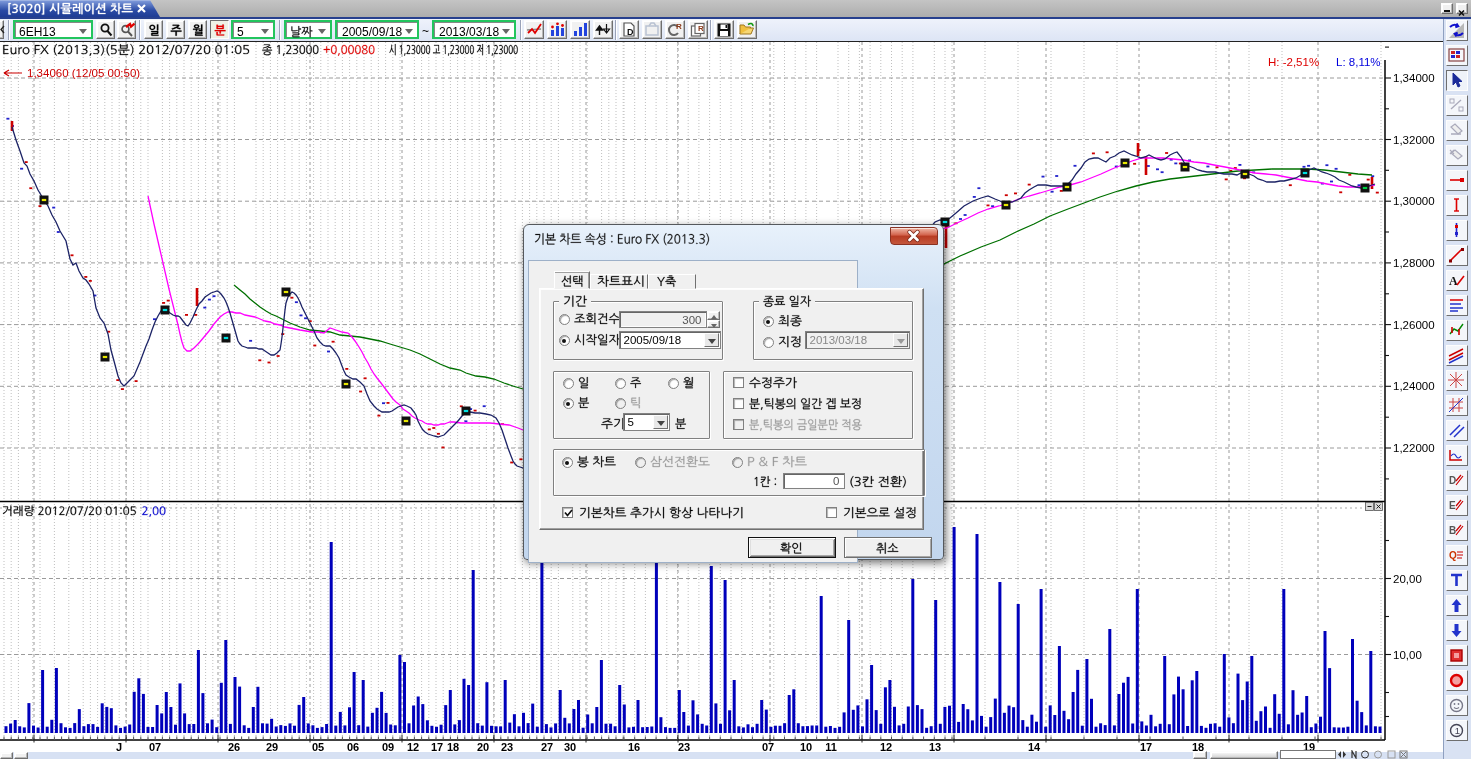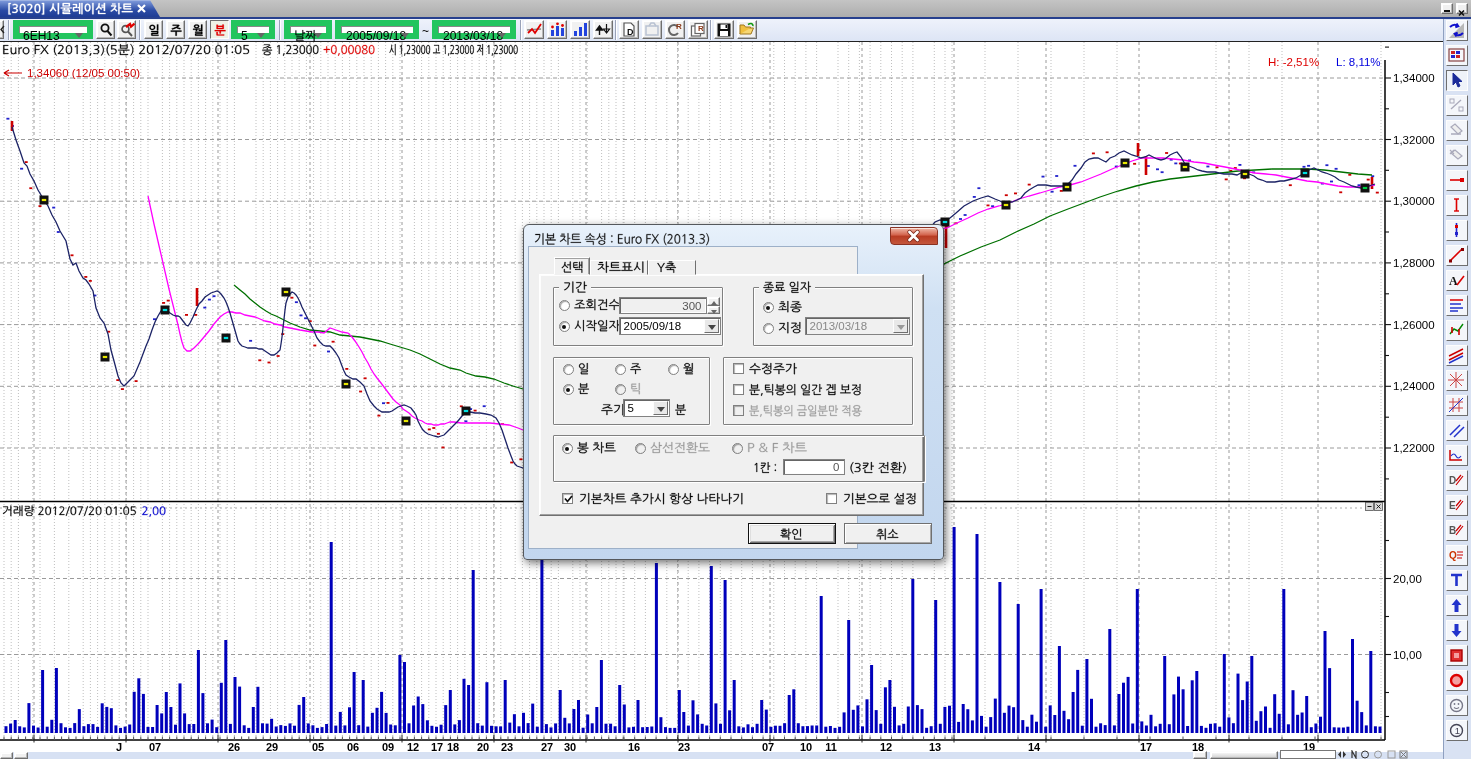--- a/index.html
+++ b/index.html
@@ -1,19 +1,19 @@
 <!DOCTYPE html>
 <html><head><meta charset="utf-8"><style>
 *{margin:0;padding:0;box-sizing:border-box}
 body{font-family:"Liberation Sans",sans-serif;background:#fff;width:1471px;height:759px;overflow:hidden}
 #app{position:relative;width:1471px;height:759px;overflow:hidden;background:#fff}
 .abs{position:absolute}
 .btn3d{position:absolute;background:#f1f1f1;border:1px solid;border-color:#fdfdfd #6f6f6f #6f6f6f #fdfdfd;box-shadow:inset -1px -1px 0 #b8b8b8,inset 1px 1px 0 #fff}
 .sep{position:absolute;width:2px;border-left:1px solid #9aa2b8;border-right:1px solid #fff}
-.combo{position:absolute;background:#fff;border:6px solid #22c55e;box-shadow:inset 1px 1px 0 #888}
+.combo{position:absolute;background:#fff;border:2px solid #22c55e;box-shadow:inset 1px 1px 0 #888}
 .carr{position:absolute;width:0;height:0;border-left:4px solid transparent;border-right:4px solid transparent;border-top:5px solid #666}
 .gb{position:absolute;border:1px solid #808080;box-shadow:inset 1px 1px 0 #fff, 1px 1px 0 #fff;border-radius:1px}
 </style></head>
 <body>
 <div id="app">
     <svg width="1471" height="759" viewBox="0 0 1471 759" style="position:absolute;left:0;top:0">
       <rect x="0" y="42" width="1443" height="717" fill="#ffffff"></rect>
       <g stroke="#bfbfbf" stroke-width="1" stroke-dasharray="1 2">
         <line x1="4.0" y1="42" x2="4.0" y2="740"></line>
         <line x1="11.2" y1="42" x2="11.2" y2="740"></line>
@@ -1237,21 +1237,21 @@
       <path d="M63,2 l5,5 m0,-5 l-5,5" stroke="#777"></path>
     </svg>
     <div class="abs" style="left:523px;top:224px;width:421px;height:336px;background:linear-gradient(#e8f1fb,#cfe0f3 25%,#c2d6ee);border:1.4px solid #55585c;border-radius:6px 6px 4px 4px;box-shadow:2px 3px 9px rgba(0,0,0,0.55)">
       <svg width="300" height="26" style="position:absolute;left:9px;top:0">
         <path transform="translate(1.0,18.5)" d="M9.4 1Q9.4 1.2 9.3 1.2H8.8Q8.6 1.2 8.6 1V-10.2Q8.6 -10.3 8.8 -10.3H9.3Q9.4 -10.3 9.4 -10.2ZM6.3 -8.5Q6.2 -7.4 5.9 -6.4Q5.6 -5.3 5 -4.4Q4.4 -3.5 3.5 -2.6Q2.7 -1.8 1.6 -1.2Q1.4 -1.1 1.3 -1.3L1.1 -1.7Q1 -1.9 1.1 -1.9Q2.1 -2.5 2.9 -3.2Q3.7 -3.9 4.2 -4.7Q4.8 -5.5 5.1 -6.4Q5.4 -7.4 5.5 -8.3Q5.5 -8.5 5.4 -8.6Q5.4 -8.6 5.2 -8.6H1.5Q1.3 -8.6 1.3 -8.8V-9.2Q1.3 -9.4 1.5 -9.4H5.4Q6 -9.4 6.1 -9.2Q6.3 -9 6.3 -8.5Z M17 -5.3V-3.9H21.5Q21.6 -3.9 21.6 -3.8Q21.7 -3.8 21.7 -3.7V-3.3Q21.7 -3.2 21.6 -3.2Q21.6 -3.1 21.5 -3.1H11.6Q11.5 -3.1 11.4 -3.2Q11.4 -3.2 11.4 -3.3V-3.7Q11.4 -3.8 11.4 -3.8Q11.5 -3.9 11.6 -3.9H16.2V-5.3H14Q13.7 -5.3 13.5 -5.4Q13.3 -5.4 13.2 -5.5Q13.2 -5.6 13.1 -5.8Q13.1 -6 13.1 -6.2V-9.9Q13.1 -9.9 13.1 -10Q13.2 -10 13.2 -10H13.7Q13.8 -10 13.8 -10Q13.9 -9.9 13.9 -9.9V-8.4H19.2V-9.9Q19.2 -9.9 19.2 -10Q19.3 -10 19.3 -10H19.9Q19.9 -10 20 -10Q20 -9.9 20 -9.9V-6.1Q20 -5.7 19.8 -5.5Q19.6 -5.3 19.1 -5.3ZM13.9 -7.7V-6.4Q13.9 -6.2 13.9 -6.1Q14 -6.1 14.2 -6.1H18.9Q19.1 -6.1 19.1 -6.1Q19.2 -6.2 19.2 -6.4V-7.7ZM20.4 0.8Q20.4 0.9 20.4 0.9Q20.3 1 20.3 1H13.9Q13.3 1 13.2 0.7Q13 0.5 13 -0V-2.1Q13 -2.2 13.2 -2.2H13.6Q13.8 -2.2 13.8 -2.1V-0Q13.8 0.1 13.9 0.2Q13.9 0.2 14.1 0.2H20.3Q20.3 0.2 20.4 0.3Q20.4 0.3 20.4 0.4Z M31.2 -6.8Q31 -6.3 30.8 -5.7Q30.5 -5.2 30.1 -4.7Q30.3 -4.4 30.6 -4.1Q30.9 -3.8 31.2 -3.5Q31.5 -3.2 31.8 -3Q32.1 -2.8 32.4 -2.6Q32.5 -2.6 32.5 -2.4L32.2 -2Q32.2 -1.9 32 -2Q31.7 -2.1 31.4 -2.4Q31.1 -2.6 30.8 -2.9Q30.5 -3.2 30.2 -3.5Q29.9 -3.8 29.6 -4.1Q29 -3.4 28.2 -2.8Q27.4 -2.2 26.5 -1.7Q26.3 -1.6 26.2 -1.7L26 -2.1Q26 -2.2 26 -2.3Q26 -2.4 26.1 -2.4Q27.5 -3.1 28.6 -4.2Q29.7 -5.3 30.4 -6.8Q30.4 -7 30.4 -7Q30.3 -7.1 30.2 -7.1H26.6Q26.5 -7.1 26.5 -7.3V-7.7Q26.5 -7.9 26.6 -7.9H30.5Q31.1 -7.9 31.3 -7.6Q31.4 -7.4 31.2 -6.8ZM34.4 1Q34.4 1.2 34.2 1.2H33.7Q33.6 1.2 33.6 1V-10.2Q33.6 -10.3 33.7 -10.3H34.2Q34.4 -10.3 34.4 -10.2V-5.6H36Q36.1 -5.6 36.1 -5.6Q36.2 -5.5 36.2 -5.4V-5Q36.2 -5 36.1 -4.9Q36.1 -4.9 36 -4.9H34.4ZM30.5 -9.8Q30.6 -9.8 30.6 -9.6V-9.2Q30.6 -9 30.5 -9H27.6Q27.4 -9 27.4 -9.2V-9.6Q27.4 -9.8 27.6 -9.8Z M45.6 -4Q45.6 -3.8 45.4 -3.8H39.1Q38.6 -3.8 38.4 -4Q38.2 -4.2 38.2 -4.7V-8.8Q38.2 -9.3 38.4 -9.5Q38.6 -9.7 39.1 -9.7H45.4Q45.5 -9.7 45.5 -9.5V-9.1Q45.5 -8.9 45.4 -8.9H39.3Q39.1 -8.9 39.1 -8.8Q39 -8.8 39 -8.6V-7.1H45.2Q45.4 -7.1 45.4 -7V-6.6Q45.4 -6.4 45.2 -6.4H39V-4.9Q39 -4.7 39.1 -4.7Q39.1 -4.6 39.3 -4.6H45.4Q45.6 -4.6 45.6 -4.4ZM46.9 -1.5Q46.9 -1.5 47 -1.5Q47 -1.4 47 -1.4V-0.9Q47 -0.9 47 -0.8Q46.9 -0.8 46.9 -0.8H36.9Q36.8 -0.8 36.8 -0.8Q36.7 -0.9 36.7 -0.9V-1.4Q36.7 -1.4 36.8 -1.5Q36.8 -1.5 36.9 -1.5Z M61.2 -4.6Q61.2 -4.6 61.3 -4.6Q61.4 -4.5 61.4 -4.5V-4Q61.4 -4 61.3 -3.9Q61.2 -3.9 61.2 -3.9H51.2Q51.1 -3.9 51.1 -3.9Q51 -4 51 -4V-4.5Q51 -4.5 51.1 -4.6Q51.1 -4.6 51.2 -4.6H55.7V-6.3Q55.7 -6.5 55.9 -6.5H56.4Q56.6 -6.5 56.6 -6.3V-4.6ZM56.6 -10.1Q56.6 -10 56.6 -9.9Q56.5 -9.8 56.5 -9.7Q56.6 -9.5 56.7 -9.3Q56.9 -8.9 57.2 -8.5Q57.6 -8.2 58.1 -7.8Q58.6 -7.5 59.1 -7.2Q59.7 -7 60.3 -6.8Q60.4 -6.8 60.4 -6.7Q60.4 -6.7 60.4 -6.6L60.2 -6.2Q60.2 -6.1 60.1 -6.1Q60.1 -6.1 60 -6.1Q59.3 -6.2 58.8 -6.5Q58.2 -6.8 57.7 -7.2Q57.2 -7.5 56.8 -7.9Q56.4 -8.3 56.1 -8.8Q55.6 -7.9 54.7 -7.1Q53.7 -6.4 52.4 -6Q52.2 -5.9 52.2 -6.1L52 -6.5Q52 -6.6 52 -6.6Q52 -6.7 52.1 -6.7Q52.9 -7 53.5 -7.3Q54.2 -7.7 54.7 -8.2Q55.2 -8.6 55.4 -9.1Q55.7 -9.6 55.8 -10.2Q55.8 -10.3 55.9 -10.3L56.5 -10.2Q56.6 -10.2 56.6 -10.1ZM52.4 -2.3Q52.4 -2.4 52.5 -2.4Q52.5 -2.5 52.6 -2.5H58.8Q59.4 -2.5 59.5 -2.3Q59.7 -2 59.7 -1.5V1.2Q59.7 1.3 59.6 1.3H59.1Q58.9 1.3 58.9 1.2V-1.5Q58.9 -1.6 58.9 -1.7Q58.8 -1.7 58.6 -1.7H52.6Q52.5 -1.7 52.5 -1.8Q52.4 -1.8 52.4 -1.9Z M71.2 -1Q71.2 -0.5 71 -0.1Q70.7 0.4 70.2 0.6Q69.8 0.9 69.2 1.1Q68.5 1.2 67.8 1.2Q67.1 1.2 66.5 1.1Q65.8 0.9 65.4 0.6Q64.9 0.4 64.7 -0.1Q64.5 -0.5 64.5 -1Q64.5 -1.6 64.7 -2Q64.9 -2.4 65.4 -2.7Q65.8 -3 66.5 -3.1Q67.1 -3.3 67.8 -3.3Q68.5 -3.3 69.2 -3.1Q69.8 -3 70.2 -2.7Q70.7 -2.4 71 -2Q71.2 -1.6 71.2 -1ZM70.4 -1Q70.4 -1.4 70.2 -1.7Q70 -2 69.6 -2.1Q69.3 -2.3 68.8 -2.4Q68.3 -2.6 67.8 -2.6Q67.3 -2.6 66.8 -2.4Q66.3 -2.3 66 -2.1Q65.7 -2 65.5 -1.7Q65.3 -1.4 65.3 -1Q65.3 -0.6 65.5 -0.4Q65.7 -0.1 66 0.1Q66.3 0.3 66.8 0.4Q67.3 0.5 67.8 0.5Q68.3 0.5 68.8 0.4Q69.3 0.3 69.6 0.1Q70 -0.1 70.2 -0.4Q70.4 -0.6 70.4 -1ZM66.1 -9.9Q66.1 -9 65.9 -8.2Q66 -7.7 66.3 -7.2Q66.6 -6.7 66.9 -6.3Q67.2 -5.9 67.6 -5.5Q68 -5.2 68.5 -5Q68.6 -5 68.6 -4.9Q68.5 -4.8 68.5 -4.8L68.3 -4.4Q68.2 -4.3 68.2 -4.3Q68.1 -4.2 68 -4.3Q67.8 -4.5 67.4 -4.7Q67.1 -5 66.7 -5.3Q66.4 -5.7 66.1 -6.1Q65.7 -6.5 65.5 -7Q65.1 -6 64.5 -5.2Q63.8 -4.5 63 -3.8Q62.9 -3.8 62.8 -3.8Q62.8 -3.8 62.7 -3.8L62.4 -4.2Q62.4 -4.3 62.4 -4.4Q62.4 -4.5 62.5 -4.5Q63.9 -5.4 64.6 -6.8Q65.3 -8.2 65.3 -9.9Q65.3 -10.1 65.4 -10.1L66 -10.1Q66.1 -10.1 66.1 -9.9ZM70.3 -7.6V-10.2Q70.3 -10.3 70.5 -10.3H71Q71.2 -10.3 71.2 -10.2V-3.6Q71.2 -3.4 71 -3.4H70.5Q70.3 -3.4 70.3 -3.6V-6.9H67.9Q67.8 -6.9 67.8 -7V-7.5Q67.8 -7.6 67.9 -7.6Z M77.2 -7.4Q77.2 -7.7 77.4 -7.9Q77.6 -8.2 77.9 -8.2Q78.1 -8.2 78.3 -7.9Q78.5 -7.7 78.5 -7.4Q78.5 -7.2 78.3 -6.9Q78.1 -6.7 77.9 -6.7Q77.6 -6.7 77.4 -6.9Q77.2 -7.2 77.2 -7.4ZM77.2 -1.8Q77.2 -2.1 77.4 -2.3Q77.6 -2.5 77.9 -2.5Q78.1 -2.5 78.3 -2.3Q78.5 -2.1 78.5 -1.8Q78.5 -1.5 78.3 -1.3Q78.1 -1.1 77.9 -1.1Q77.6 -1.1 77.4 -1.3Q77.2 -1.5 77.2 -1.8Z M84.4 0Q84.1 0 84.1 -0Q84 -0.1 84 -0.4V-9Q84 -9.2 84.1 -9.2Q84.1 -9.3 84.4 -9.3H88.4Q88.6 -9.3 88.6 -9.1V-8.7Q88.6 -8.5 88.4 -8.5H84.9V-5.2H88.2Q88.4 -5.2 88.4 -5V-4.6Q88.4 -4.4 88.2 -4.4H84.9V-0.8H88.6Q88.7 -0.8 88.7 -0.6V-0.2Q88.7 0 88.6 0Z M95.8 -0.2Q95.8 -0 95.6 -0H95.2Q95 -0 95 -0.2V-1.2Q94.7 -0.5 94.2 -0.1Q93.7 0.2 92.9 0.2Q90.7 0.2 90.7 -2.4V-6.6Q90.7 -6.8 90.9 -6.8H91.3Q91.5 -6.8 91.5 -6.6V-2.7Q91.5 -0.5 93 -0.5Q93.5 -0.5 93.8 -0.7Q94.2 -0.9 94.4 -1.3Q94.7 -1.7 94.8 -2.1Q94.9 -2.6 94.9 -3.1V-6.6Q94.9 -6.8 95.1 -6.8H95.6Q95.7 -6.8 95.7 -6.6V-1.6Q95.7 -1.2 95.7 -0.8Q95.7 -0.5 95.8 -0.2Z M100.8 -6Q100.6 -6.1 100.2 -6.1Q99.4 -6.1 98.9 -5.2Q98.6 -4.5 98.6 -3.4V-0.2Q98.6 -0 98.5 -0H98Q97.8 -0 97.8 -0.2V-5.3Q97.8 -5.7 97.8 -6Q97.8 -6.3 97.8 -6.6Q97.8 -6.8 98 -6.8H98.4Q98.6 -6.8 98.6 -6.6V-5.4Q99.1 -7 100.3 -7Q100.5 -7 100.8 -6.9Q100.9 -6.9 100.9 -6.8Q101 -6.7 101 -6.6V-6.1Q101 -6 100.9 -6Q100.9 -6 100.8 -6Z M106.7 -3.4Q106.7 -4 106.6 -4.5Q106.4 -5 106.2 -5.4Q105.6 -6.2 104.6 -6.2Q104.1 -6.2 103.7 -6Q103.3 -5.8 103 -5.4Q102.7 -5 102.6 -4.5Q102.4 -4 102.4 -3.4Q102.4 -2.8 102.6 -2.3Q102.7 -1.8 103 -1.4Q103.6 -0.6 104.6 -0.6Q105.1 -0.6 105.5 -0.8Q105.9 -1 106.2 -1.4Q106.4 -1.8 106.6 -2.3Q106.7 -2.8 106.7 -3.4ZM107.6 -3.4Q107.6 -2.7 107.4 -2Q107.2 -1.4 106.9 -0.9Q106.5 -0.4 105.9 -0.1Q105.3 0.2 104.6 0.2Q103.9 0.2 103.3 -0.1Q102.7 -0.4 102.3 -0.9Q102 -1.4 101.8 -2Q101.6 -2.7 101.6 -3.4Q101.6 -4.9 102.3 -5.9Q103.1 -7 104.6 -7Q105.3 -7 105.9 -6.7Q106.5 -6.4 106.9 -5.9Q107.6 -4.9 107.6 -3.4Z M113.3 -0.2Q113.3 -0 113.2 -0H112.6Q112.4 -0 112.4 -0.2V-8.9Q112.4 -9.2 112.5 -9.2Q112.5 -9.3 112.8 -9.3H116.7Q116.9 -9.3 116.9 -9.1V-8.7Q116.9 -8.5 116.7 -8.5H113.3V-5.2H116.5Q116.7 -5.2 116.7 -5V-4.5Q116.7 -4.4 116.5 -4.4H113.3Z M124.8 -0.2Q124.9 -0.1 124.8 -0.1Q124.8 -0 124.7 -0H124Q123.9 -0 123.8 -0.2L121.2 -4.2L118.6 -0.2Q118.5 -0.1 118.5 -0.1Q118.4 -0 118.4 -0H117.7Q117.6 -0 117.6 -0.1Q117.6 -0.1 117.6 -0.2L120.7 -4.9L117.9 -9.1Q117.9 -9.2 117.9 -9.2Q118 -9.3 118 -9.3H118.7Q118.8 -9.3 118.8 -9.2Q118.9 -9.2 118.9 -9.1L121.3 -5.5L123.7 -9.1Q123.8 -9.3 123.9 -9.3H124.5Q124.6 -9.3 124.6 -9.2Q124.7 -9.2 124.6 -9.1L121.8 -4.9Z M132 1.7Q131.9 1.7 131.9 1.7Q131.9 1.7 131.9 1.6Q130.8 0.2 130.3 -1.3Q129.8 -2.8 129.8 -4.3Q129.8 -5.9 130.3 -7.3Q130.8 -8.8 131.9 -10.2Q131.9 -10.3 131.9 -10.3Q131.9 -10.3 132 -10.3H132.3Q132.4 -10.3 132.4 -10.3Q132.4 -10.3 132.4 -10.2Q130.5 -7.2 130.5 -4.3Q130.5 -2.9 131 -1.4Q131.5 0 132.4 1.6Q132.4 1.7 132.3 1.7Z M133.7 0Q133.6 0 133.5 0Q133.4 0 133.4 -0Q133.4 -0 133.4 -0.1Q133.4 -0.2 133.4 -0.3L133.4 -0.6Q133.4 -0.8 133.5 -0.9L135.4 -3.1Q137.6 -5.6 137.6 -6.9Q137.6 -7.7 137.1 -8.2Q136.6 -8.6 136 -8.6Q135 -8.6 134 -8.1Q133.8 -8 133.8 -8.2L133.7 -8.6Q133.7 -8.8 133.8 -8.8Q134.4 -9.1 134.9 -9.2Q135.4 -9.4 135.9 -9.4Q137 -9.4 137.7 -8.8Q138.4 -8.1 138.4 -6.9Q138.4 -6.5 138.2 -5.9Q138 -5.4 137.6 -4.8Q137.4 -4.4 137 -3.9Q136.6 -3.3 136 -2.7Q135.6 -2.2 135.2 -1.7Q134.8 -1.2 134.4 -0.7H138.5Q138.6 -0.7 138.6 -0.6V-0.1Q138.6 0 138.5 0Z M145.4 -4.6Q145.4 -8.6 143.4 -8.6Q141.3 -8.6 141.3 -4.6Q141.3 -0.7 143.4 -0.7Q145.4 -0.7 145.4 -4.6ZM146.2 -4.6Q146.2 0.1 143.4 0.1Q140.5 0.1 140.5 -4.6Q140.5 -6.6 141 -7.8Q141.7 -9.4 143.4 -9.4Q144.9 -9.4 145.7 -7.8Q145.9 -7.2 146.1 -6.4Q146.2 -5.6 146.2 -4.6Z M151.2 -0.1Q151.2 0 151 0H150.5Q150.4 0 150.4 -0.1V-8.3Q150 -7.9 149.7 -7.7Q149.4 -7.4 149 -7Q148.9 -6.9 148.8 -7.1L148.6 -7.4Q148.5 -7.4 148.5 -7.5Q148.5 -7.6 148.6 -7.6L150.4 -9.2Q150.4 -9.3 150.5 -9.3H150.9Q151.1 -9.3 151.1 -9.2Q151.2 -9.2 151.2 -8.9Z M154.9 -0.2Q154.7 -0.2 154.7 -0.5L154.8 -1Q154.8 -1.1 155 -1Q155.4 -0.8 155.9 -0.7Q156.3 -0.6 156.9 -0.6Q157.8 -0.6 158.5 -1.1Q159.2 -1.7 159.2 -2.7Q159.2 -4.4 156.7 -4.4H156.1Q156 -4.4 156 -4.6V-5Q156 -5.2 156.1 -5.2H156.2Q157.4 -5.2 158.1 -5.5Q159.2 -5.9 159.2 -7.1Q159.2 -7.4 159 -7.7Q158.8 -8 158.5 -8.2Q158.2 -8.4 157.9 -8.5Q157.5 -8.6 157.1 -8.6Q156.7 -8.6 156.3 -8.5Q155.8 -8.4 155.3 -8.2Q155.2 -8.2 155.2 -8.3L155.1 -8.8Q155.1 -9 155.3 -9Q155.8 -9.2 156.3 -9.3Q156.7 -9.4 157.2 -9.4Q158.4 -9.4 159.2 -8.8Q160 -8.2 160 -7.1Q160 -6.2 159.5 -5.6Q159 -5.1 158.2 -4.8Q158.6 -4.8 158.9 -4.6Q159.3 -4.5 159.5 -4.2Q159.8 -3.9 159.9 -3.5Q160 -3.1 160 -2.6Q160 -2 159.8 -1.5Q159.6 -1 159.1 -0.6Q158.7 -0.2 158.1 -0.1Q157.6 0.1 156.9 0.1Q156.2 0.1 155.8 0.1Q155.3 -0 154.9 -0.2Z M162.3 -0.1Q162.3 -0.3 162.5 -0.5Q162.7 -0.7 162.9 -0.7Q163.2 -0.7 163.3 -0.5Q163.5 -0.3 163.5 -0.1Q163.5 0.2 163.3 0.4Q163.2 0.6 162.9 0.6Q162.7 0.6 162.5 0.4Q162.3 0.2 162.3 -0.1Z M165.5 -0.2Q165.4 -0.2 165.4 -0.5L165.4 -1Q165.5 -1.1 165.6 -1Q166.1 -0.8 166.6 -0.7Q167 -0.6 167.6 -0.6Q168.5 -0.6 169.1 -1.1Q169.9 -1.7 169.9 -2.7Q169.9 -4.4 167.4 -4.4H166.8Q166.6 -4.4 166.6 -4.6V-5Q166.6 -5.2 166.8 -5.2H166.8Q168.1 -5.2 168.8 -5.5Q169.9 -5.9 169.9 -7.1Q169.9 -7.4 169.7 -7.7Q169.5 -8 169.2 -8.2Q168.9 -8.4 168.6 -8.5Q168.2 -8.6 167.8 -8.6Q167.4 -8.6 166.9 -8.5Q166.5 -8.4 166 -8.2Q165.9 -8.2 165.8 -8.3L165.8 -8.8Q165.7 -9 165.9 -9Q166.5 -9.2 166.9 -9.3Q167.4 -9.4 167.9 -9.4Q169.1 -9.4 169.8 -8.8Q170.7 -8.2 170.7 -7.1Q170.7 -6.2 170.1 -5.6Q169.7 -5.1 168.9 -4.8Q169.3 -4.8 169.6 -4.6Q169.9 -4.5 170.2 -4.2Q170.4 -3.9 170.6 -3.5Q170.7 -3.1 170.7 -2.6Q170.7 -2 170.5 -1.5Q170.2 -1 169.8 -0.6Q169.3 -0.2 168.8 -0.1Q168.2 0.1 167.5 0.1Q166.9 0.1 166.5 0.1Q166 -0 165.5 -0.2Z M172.3 1.7Q172.2 1.7 172.2 1.6Q173.2 0 173.6 -1.4Q174.1 -2.9 174.1 -4.3Q174.1 -5.8 173.6 -7.2Q173.2 -8.7 172.3 -10.2Q172.2 -10.3 172.2 -10.3Q172.2 -10.3 172.3 -10.3H172.6Q172.7 -10.3 172.7 -10.3Q172.7 -10.3 172.8 -10.2Q173.8 -8.8 174.3 -7.3Q174.9 -5.9 174.9 -4.3Q174.9 -2.8 174.3 -1.3Q173.8 0.2 172.8 1.6Q172.7 1.7 172.7 1.7Q172.7 1.7 172.6 1.7Z" fill="#111" stroke="#111" stroke-width="0.25"></path>
       </svg>
       <div class="abs" style="left:366px;top:1.5px;width:48px;height:18px;background:linear-gradient(#f0b9a8,#d2614a 45%,#b83b22 50%,#c4573c);border:1px solid #8a3223;border-radius:0 4px 0 4px;box-shadow:inset 0 1px 0 rgba(255,255,255,.6)"><svg width="46" height="17">
           <path d="M18.5,4 l8,8 m0,-8 l-8,8" stroke="#7a2617" stroke-width="4.4" stroke-linecap="round"></path>
           <path d="M18.5,4 l8,8 m0,-8 l-8,8" stroke="#fff" stroke-width="2.8" stroke-linecap="round"></path>
         </svg></div>
-      <div class="abs" style="left:3.5px;top:21px;width:330px;height:303px;background:#f0f0f0;border:1px solid #9db0c8">
+      <div class="abs" style="left:3.5px;top:35px;width:330px;height:303px;background:#f0f0f0;border:1px solid #9db0c8">
         <div class="abs" style="left:10px;top:27px;width:385px;height:242px;background:#f0f0f0;border:1px solid;border-color:#fff #707070 #707070 #fff;box-shadow:inset -1px -1px 0 #a0a0a0,inset 1px 1px 0 #fdfdfd"></div>
         <div class="abs" style="left:25px;top:10px;width:36px;height:18px;background:#f0f0f0;border:1px solid;border-color:#fff #707070 transparent #fff;box-shadow:inset -1px 1px 0 #a0a0a0"></div>
         <div class="abs" style="left:61px;top:12.5px;width:58px;height:15px;background:#f0f0f0;border:1px solid;border-color:#fff #707070 transparent #fff"></div>
         <div class="abs" style="left:119px;top:12.5px;width:48px;height:15px;background:#f0f0f0;border:1px solid;border-color:#fff #707070 transparent #fff"></div>
         <svg width="200" height="20" style="position:absolute;left:25px;top:10px">
           <path transform="translate(7.0,14.5)" d="M4.5 -9.4Q4.5 -8.9 4.4 -8.4Q4.4 -8 4.3 -7.6Q4.4 -7.1 4.7 -6.6Q4.9 -6.1 5.3 -5.7Q5.7 -5.2 6.1 -4.9Q6.5 -4.5 7 -4.3Q7.1 -4.3 7.1 -4.2Q7.1 -4.2 7 -4.1L6.8 -3.7Q6.8 -3.6 6.7 -3.6Q6.7 -3.6 6.6 -3.7Q6.2 -3.8 5.8 -4.1Q5.4 -4.5 5.1 -4.8Q4.7 -5.2 4.4 -5.6Q4.1 -6.1 3.9 -6.5Q3.5 -5.5 2.8 -4.7Q2.1 -3.9 1.2 -3.3Q1.2 -3.3 1.1 -3.3Q1 -3.2 1 -3.3L0.7 -3.7Q0.7 -3.7 0.7 -3.8Q0.7 -3.9 0.8 -3.9Q1.4 -4.3 1.9 -4.9Q2.5 -5.5 2.9 -6.2Q3.2 -6.9 3.4 -7.7Q3.6 -8.5 3.6 -9.4Q3.6 -9.6 3.8 -9.6L4.3 -9.5Q4.5 -9.5 4.5 -9.4ZM8.8 -7V-9.7Q8.8 -9.9 9 -9.9H9.5Q9.7 -9.9 9.7 -9.7V-2.1Q9.7 -1.9 9.5 -1.9H9Q8.8 -1.9 8.8 -2.1V-6.3H6.4Q6.2 -6.3 6.2 -6.5V-6.9Q6.2 -7 6.4 -7ZM10 0.8Q10 0.9 10 0.9Q9.9 0.9 9.8 0.9H3.8Q3.3 0.9 3.1 0.7Q2.9 0.5 2.9 0V-2.3Q2.9 -2.5 3.1 -2.5H3.6Q3.7 -2.5 3.7 -2.3V-0Q3.7 0.1 3.8 0.2Q3.9 0.2 4 0.2H9.8Q9.9 0.2 10 0.3Q10 0.3 10 0.4Z M16.4 -6.2Q15.7 -6.2 15.1 -6.1Q14.4 -6.1 13.8 -6.1H13.1V-4.7Q13.1 -4.5 13.1 -4.4Q13.2 -4.4 13.4 -4.4Q13.9 -4.4 14.4 -4.4Q14.8 -4.4 15.3 -4.4Q15.7 -4.5 16.2 -4.6Q16.7 -4.6 17.2 -4.7Q17.4 -4.8 17.4 -4.6L17.5 -4.2Q17.5 -4.1 17.4 -4.1Q17.4 -4 17.3 -4Q16.3 -3.8 15.3 -3.7Q14.3 -3.6 13.2 -3.6Q12.6 -3.7 12.4 -3.9Q12.3 -4.1 12.3 -4.6V-8.4Q12.3 -8.9 12.4 -9Q12.6 -9.2 13.2 -9.2H16.4Q16.6 -9.2 16.6 -9.1V-8.6Q16.6 -8.5 16.4 -8.5H13.3Q13.2 -8.5 13.1 -8.5Q13.1 -8.4 13.1 -8.2V-6.8H13.8Q14.4 -6.8 15.1 -6.9Q15.8 -6.9 16.4 -6.9Q16.4 -6.9 16.5 -6.9Q16.5 -6.8 16.5 -6.8L16.5 -6.4Q16.5 -6.2 16.4 -6.2ZM19 -6.8H20.5V-9.7Q20.5 -9.9 20.7 -9.9H21.2Q21.3 -9.9 21.3 -9.7V-3.3Q21.3 -3.2 21.2 -3.2H20.7Q20.5 -3.2 20.5 -3.3V-6H19V-3.5Q19 -3.3 18.9 -3.3H18.4Q18.2 -3.3 18.2 -3.5V-9.5Q18.2 -9.7 18.4 -9.7H18.9Q19 -9.7 19 -9.5ZM14 -2.4Q14 -2.4 14 -2.5Q14.1 -2.5 14.2 -2.5H20.4Q21 -2.5 21.2 -2.3Q21.3 -2.1 21.3 -1.6V1Q21.3 1.2 21.2 1.2H20.7Q20.5 1.2 20.5 1V-1.5Q20.5 -1.7 20.5 -1.8Q20.4 -1.8 20.2 -1.8H14.2Q14.1 -1.8 14 -1.8Q14 -1.9 14 -1.9Z" fill="#000" stroke="#000" stroke-width="0.25"></path>
           <path transform="translate(43.0,14.5)" d="M6.4 -6.6Q6.2 -6 5.9 -5.5Q5.6 -5 5.2 -4.5Q5.4 -4.2 5.7 -3.9Q6.1 -3.6 6.4 -3.4Q6.7 -3.1 7.1 -2.9Q7.4 -2.7 7.7 -2.5Q7.8 -2.5 7.7 -2.3L7.5 -1.9Q7.4 -1.8 7.3 -1.9Q6.9 -2 6.6 -2.3Q6.3 -2.5 5.9 -2.8Q5.6 -3.1 5.3 -3.4Q4.9 -3.7 4.6 -4Q3.9 -3.3 3.1 -2.7Q2.2 -2.1 1.2 -1.6Q1 -1.5 1 -1.7L0.7 -2.1Q0.7 -2.1 0.7 -2.2Q0.8 -2.3 0.8 -2.3Q2.4 -3 3.5 -4Q4.7 -5.1 5.5 -6.5Q5.5 -6.7 5.5 -6.7Q5.4 -6.8 5.2 -6.8H1.4Q1.2 -6.8 1.2 -7V-7.4Q1.2 -7.5 1.4 -7.5H5.6Q6.2 -7.5 6.4 -7.3Q6.6 -7.1 6.4 -6.6ZM9.8 1Q9.8 1.2 9.7 1.2H9.1Q8.9 1.2 8.9 1V-9.7Q8.9 -9.9 9.1 -9.9H9.7Q9.8 -9.9 9.8 -9.7V-5.4H11.6Q11.7 -5.4 11.7 -5.3Q11.8 -5.3 11.8 -5.2V-4.8Q11.8 -4.8 11.7 -4.7Q11.7 -4.7 11.6 -4.7H9.8ZM5.6 -9.4Q5.8 -9.4 5.8 -9.2V-8.8Q5.8 -8.6 5.6 -8.6H2.4Q2.2 -8.6 2.2 -8.8V-9.2Q2.2 -9.4 2.4 -9.4Z M22 -3.8Q22 -3.7 21.9 -3.7H15Q14.4 -3.7 14.2 -3.8Q14 -4 14 -4.5V-8.4Q14 -8.9 14.2 -9.1Q14.4 -9.3 15 -9.3H21.8Q21.9 -9.3 21.9 -9.1V-8.7Q21.9 -8.6 21.8 -8.6H15.2Q15 -8.6 14.9 -8.5Q14.9 -8.4 14.9 -8.2V-6.8H21.6Q21.8 -6.8 21.8 -6.7V-6.3Q21.8 -6.1 21.6 -6.1H14.9V-4.7Q14.9 -4.5 14.9 -4.5Q15 -4.4 15.2 -4.4H21.9Q22 -4.4 22 -4.2ZM23.4 -1.5Q23.5 -1.5 23.6 -1.4Q23.6 -1.4 23.6 -1.3V-0.9Q23.6 -0.8 23.6 -0.8Q23.5 -0.7 23.4 -0.7H12.6Q12.5 -0.7 12.4 -0.8Q12.4 -0.8 12.4 -0.9V-1.3Q12.4 -1.4 12.4 -1.4Q12.5 -1.5 12.6 -1.5Z M34.3 -4.3Q34.3 -4.2 34.1 -4.2H32.4V-1.5H35.4Q35.5 -1.5 35.6 -1.4Q35.6 -1.4 35.6 -1.3V-0.9Q35.6 -0.8 35.6 -0.8Q35.5 -0.7 35.4 -0.7H24.6Q24.5 -0.7 24.4 -0.8Q24.4 -0.8 24.4 -0.9V-1.3Q24.4 -1.4 24.4 -1.4Q24.5 -1.5 24.6 -1.5H27.5V-4.2H25.7Q25.7 -4.2 25.6 -4.2Q25.6 -4.2 25.6 -4.3V-4.7Q25.6 -4.8 25.6 -4.8Q25.7 -4.9 25.7 -4.9H27.4V-8.4H26Q25.9 -8.4 25.9 -8.5Q25.8 -8.5 25.8 -8.6V-9Q25.8 -9 25.9 -9.1Q25.9 -9.1 26 -9.1H33.9Q34 -9.1 34 -9V-8.6Q34 -8.4 33.9 -8.4H32.6V-4.9H34.1Q34.3 -4.9 34.3 -4.7ZM28.2 -4.9H31.7V-8.4H28.2ZM28.4 -1.5H31.5V-4.2H28.4Z M40.8 -9.1Q40.8 -8.3 40.7 -7.6Q40.7 -6.9 40.5 -6.2Q40.6 -5.7 40.9 -5.2Q41.2 -4.7 41.5 -4.1Q41.9 -3.6 42.4 -3.1Q42.8 -2.6 43.3 -2.2Q43.4 -2.2 43.4 -2.1Q43.4 -2 43.4 -2L43 -1.6Q42.9 -1.5 42.8 -1.6Q42.4 -1.9 42 -2.3Q41.7 -2.7 41.3 -3.1Q41 -3.6 40.6 -4.1Q40.3 -4.5 40.1 -5Q39.7 -3.9 39.1 -2.9Q38.4 -2 37.5 -1.2Q37.3 -1.1 37.3 -1.2L36.9 -1.6Q36.8 -1.6 36.8 -1.7Q36.8 -1.8 36.9 -1.8Q37.7 -2.5 38.3 -3.3Q38.8 -4 39.2 -4.9Q39.6 -5.8 39.7 -6.9Q39.9 -7.9 39.9 -9.2Q39.9 -9.2 40 -9.3Q40 -9.3 40.1 -9.3L40.7 -9.3Q40.8 -9.3 40.8 -9.1ZM46.3 1Q46.3 1.2 46.1 1.2H45.6Q45.4 1.2 45.4 1V-9.7Q45.4 -9.9 45.6 -9.9H46.1Q46.3 -9.9 46.3 -9.7Z" fill="#000" stroke="#000" stroke-width="0.25"></path>
           <path transform="translate(103.0,14.5)" d="M4.5 0.3Q4.5 0.5 4.3 0.5H3.8Q3.6 0.5 3.6 0.3V-3.2Q2.8 -4.5 2 -5.7Q1.2 -7 0.4 -8.2Q0.4 -8.3 0.4 -8.3Q0.4 -8.4 0.5 -8.4H1.2Q1.3 -8.4 1.4 -8.2L4 -4Q4.7 -5.1 5.4 -6.1Q6 -7.1 6.7 -8.2Q6.8 -8.4 7 -8.4H7.6Q7.6 -8.4 7.7 -8.3Q7.7 -8.3 7.7 -8.2L4.5 -3.2Z M9.8 -2Q9.8 -2.1 9.8 -2.1Q9.9 -2.2 9.9 -2.2H13.2V-3.5H8.5Q8.5 -3.5 8.4 -3.6Q8.4 -3.6 8.4 -3.7V-4.1Q8.4 -4.1 8.4 -4.2Q8.5 -4.2 8.5 -4.2H18.7Q18.8 -4.2 18.9 -4.2Q18.9 -4.1 18.9 -4.1V-3.7Q18.9 -3.6 18.9 -3.6Q18.8 -3.5 18.7 -3.5H14V-2.2H16.3Q16.9 -2.2 17.1 -2Q17.2 -1.8 17.2 -1.3V1.1Q17.2 1.3 17.1 1.3H16.6Q16.4 1.3 16.4 1.1V-1.2Q16.4 -1.4 16.4 -1.4Q16.3 -1.5 16.1 -1.5H9.9Q9.9 -1.5 9.8 -1.5Q9.8 -1.5 9.8 -1.6ZM16.2 -7.3Q15.9 -7.1 15.5 -6.8Q15.2 -6.6 14.7 -6.4Q15.4 -6.2 16.2 -6.1Q16.9 -5.9 17.6 -5.8Q17.7 -5.8 17.8 -5.7Q17.8 -5.7 17.7 -5.6L17.6 -5.2Q17.6 -5.1 17.4 -5.1Q17.1 -5.2 16.6 -5.3Q16.1 -5.4 15.6 -5.5Q15.1 -5.6 14.6 -5.7Q14.1 -5.9 13.6 -6Q12.8 -5.7 11.9 -5.4Q10.9 -5.2 9.9 -5Q9.7 -5 9.6 -5.1L9.5 -5.5Q9.5 -5.6 9.5 -5.6Q9.5 -5.7 9.6 -5.7Q10.5 -5.9 11.2 -6Q12 -6.2 12.7 -6.5Q13.4 -6.7 14 -6.9Q14.6 -7.2 15.2 -7.5Q15.4 -7.5 15.4 -7.6Q15.3 -7.7 15.2 -7.7H10.4Q10.2 -7.7 10.2 -7.9V-8.3Q10.2 -8.4 10.4 -8.4H15.6Q16.5 -8.4 16.7 -8.1Q16.9 -7.8 16.2 -7.3ZM15.1 -9.9Q15.3 -9.9 15.3 -9.7V-9.4Q15.3 -9.2 15.1 -9.2H12Q11.8 -9.2 11.8 -9.4V-9.7Q11.8 -9.9 12 -9.9Z" fill="#000" stroke="#000" stroke-width="0.25"></path>
         </svg>
         <div class="gb" style="left:24px;top:40px;width:170px;height:59px"></div>

